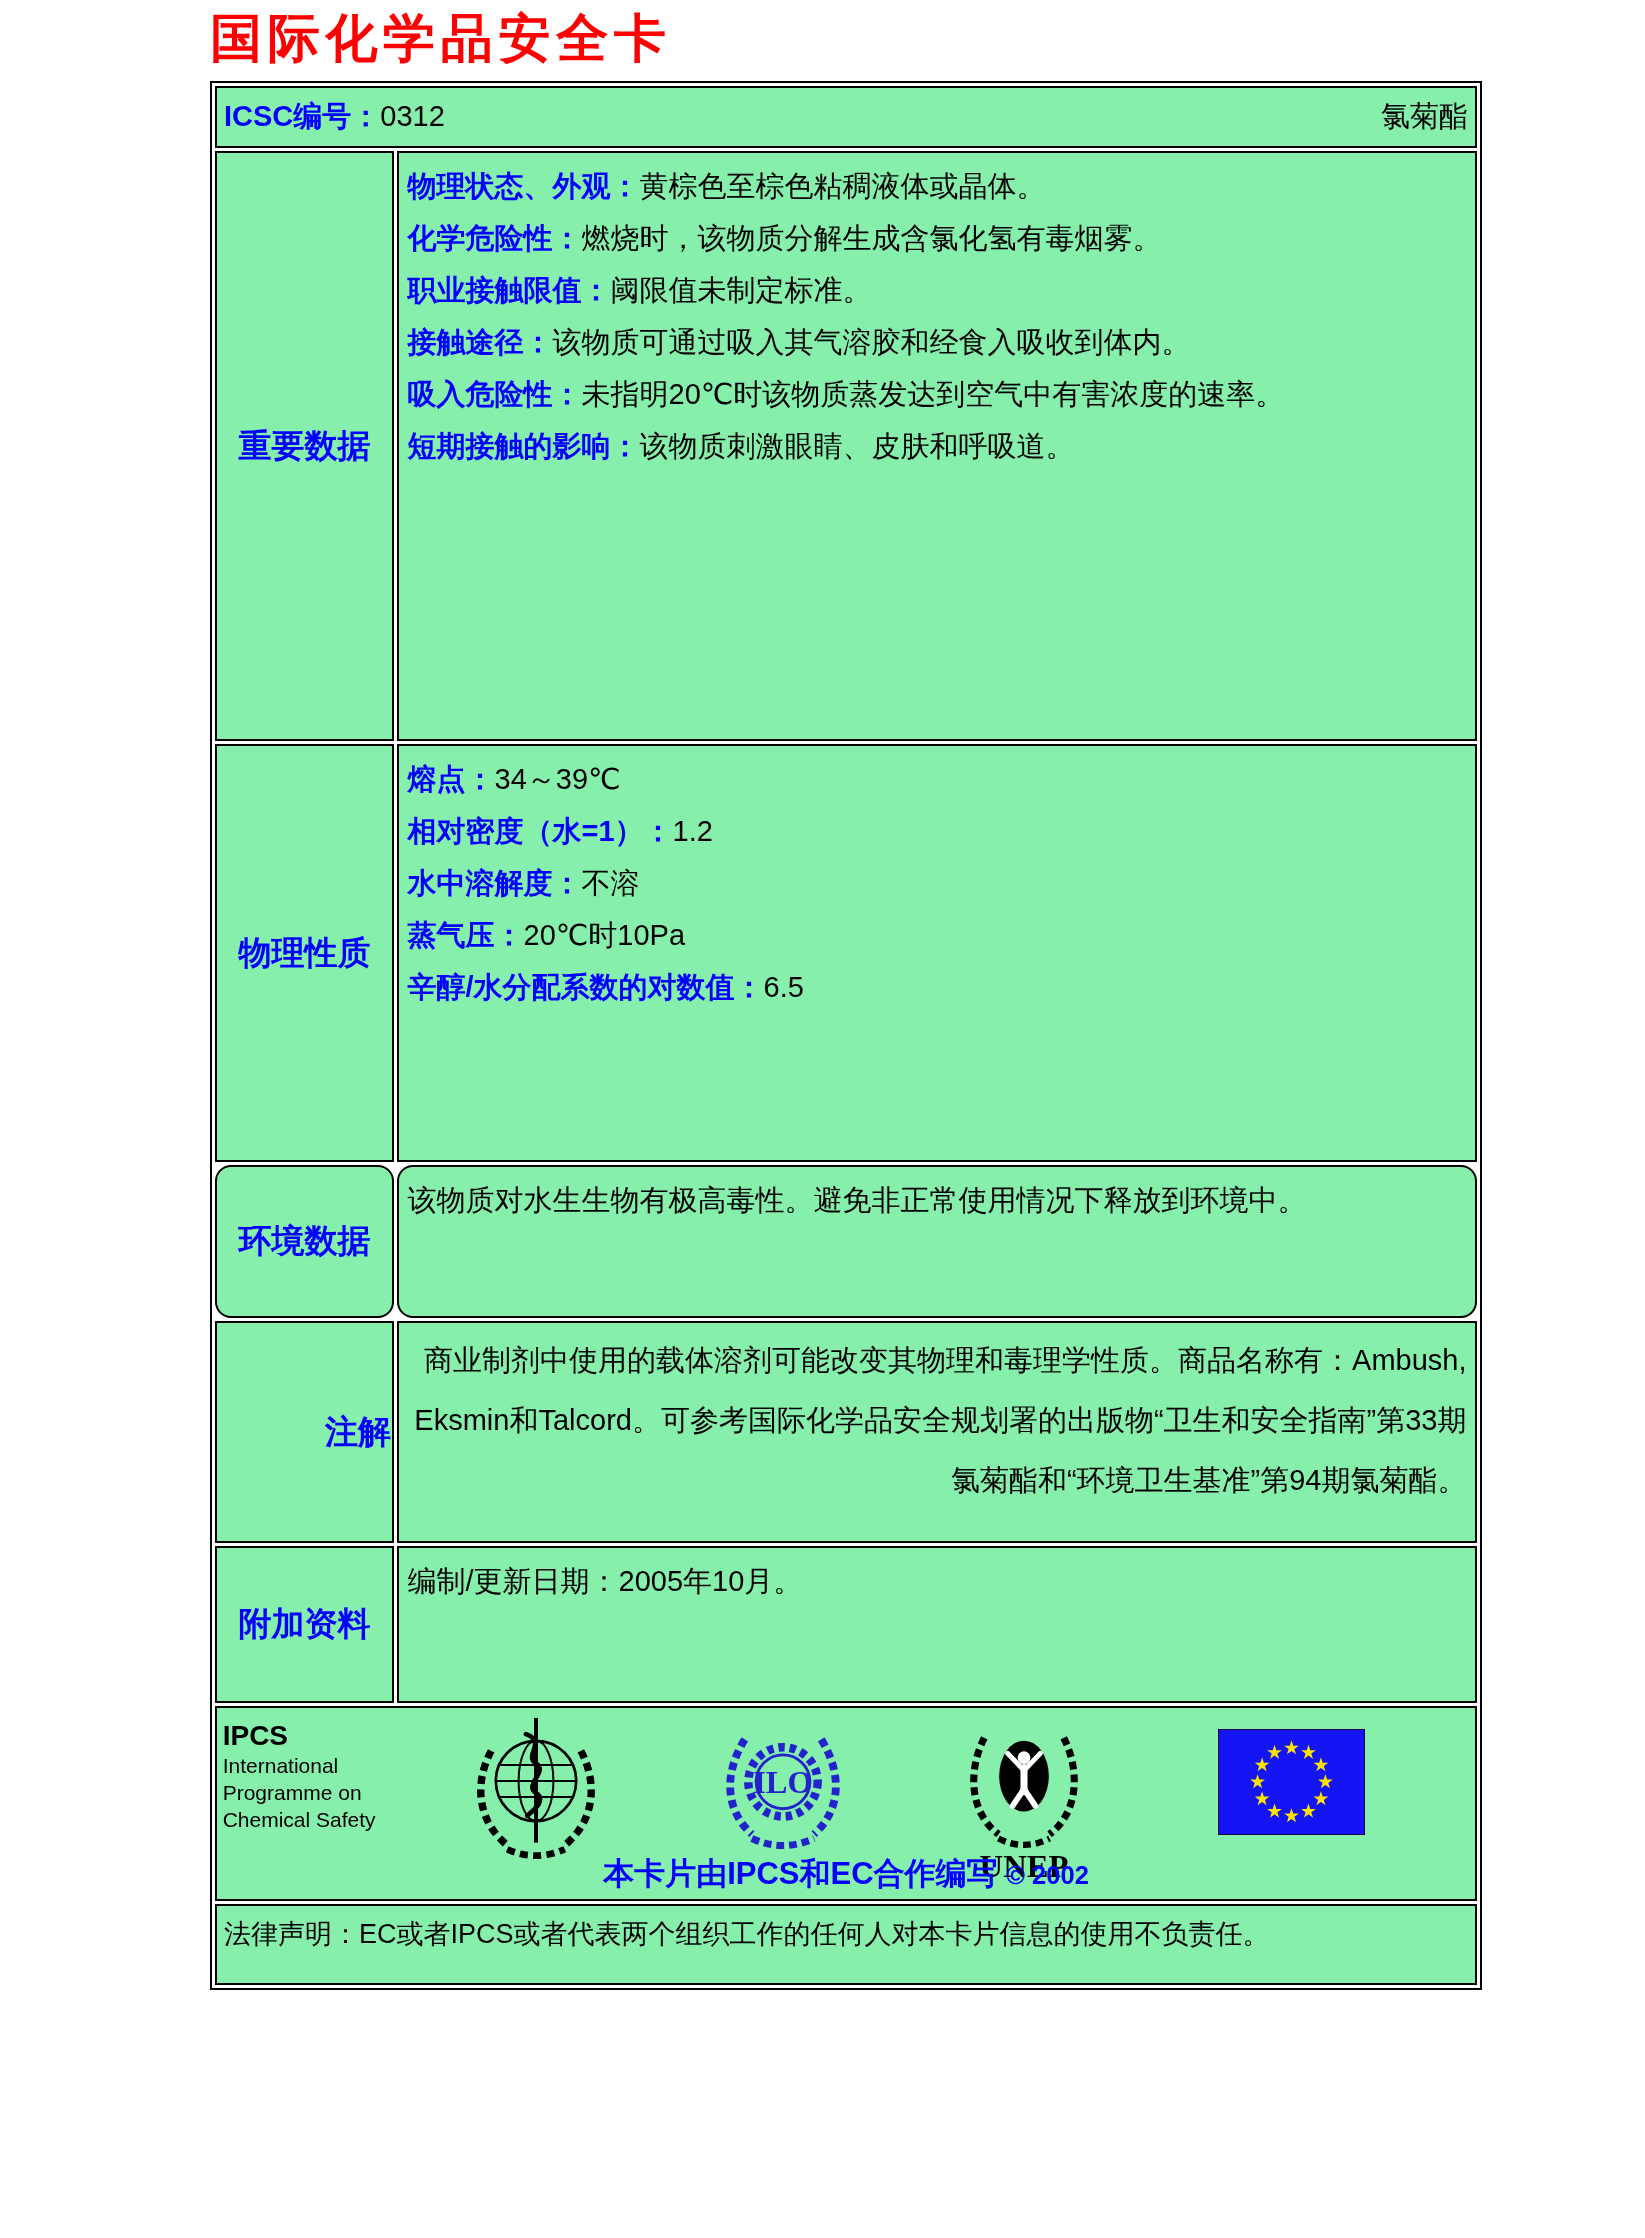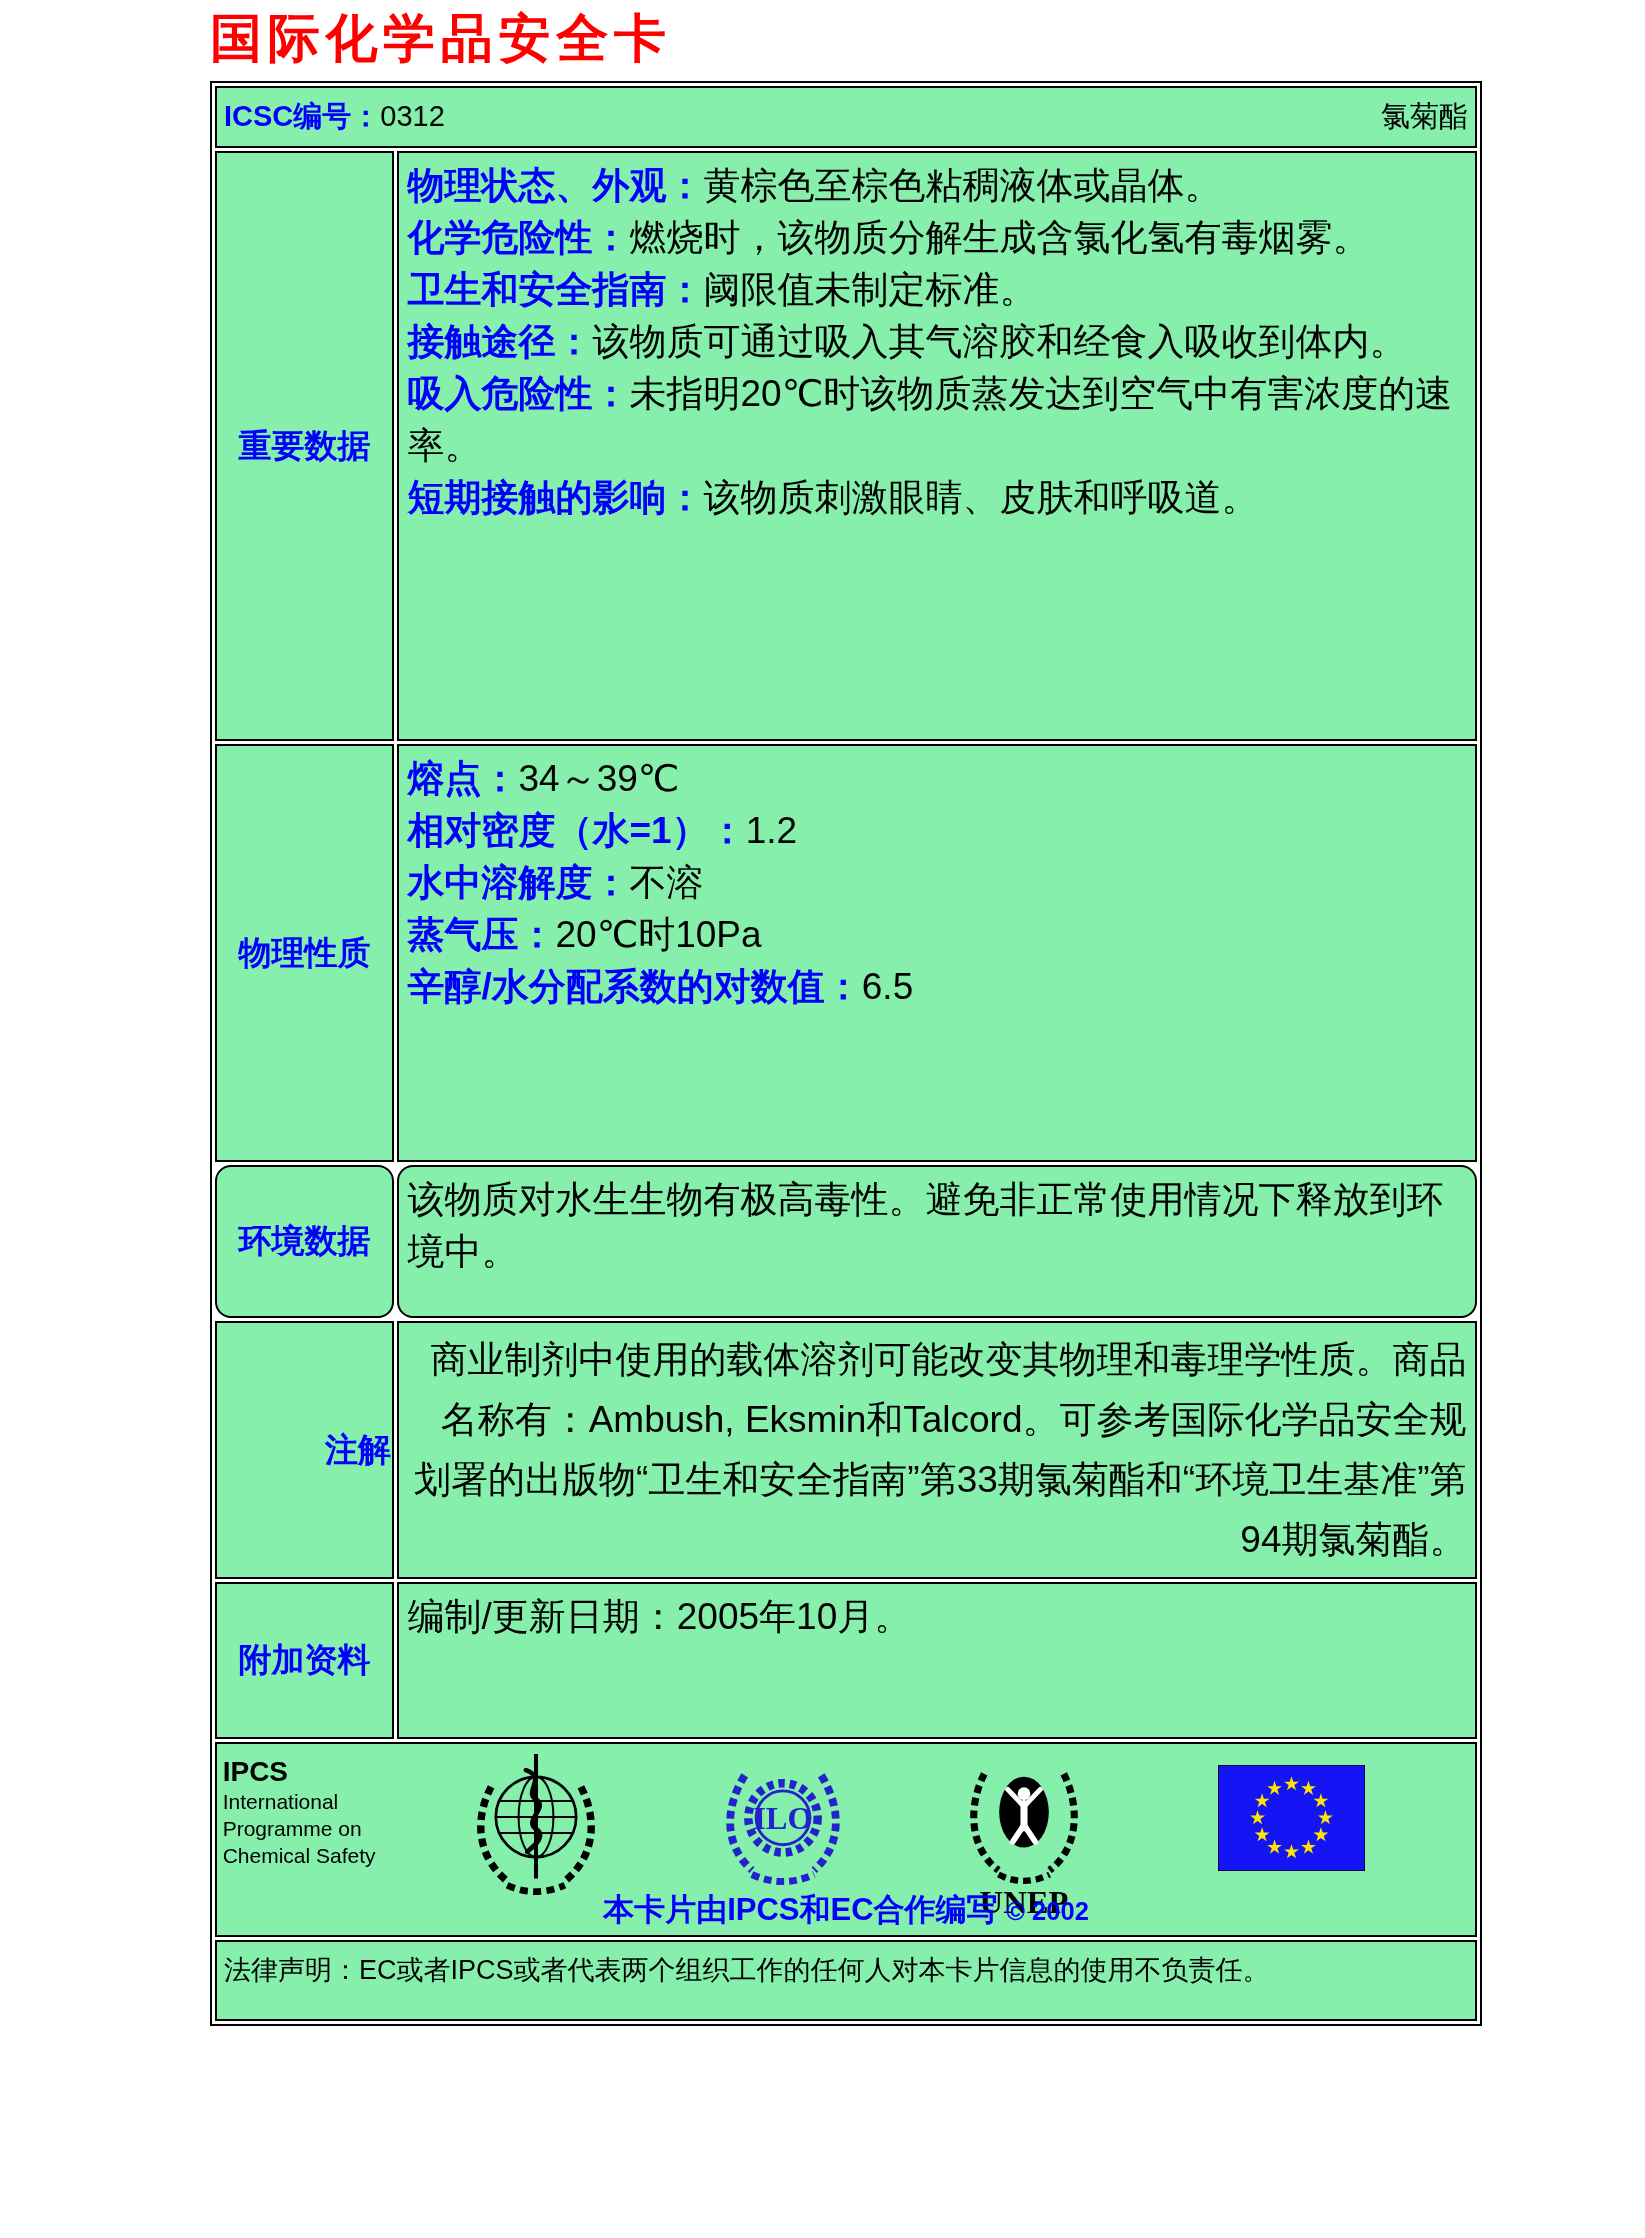--- a/index.html
+++ b/index.html
@@ -5,21 +5,21 @@
   html,body{margin:0;padding:0;background:#fff;}
   body{width:1646px;height:2239px;position:relative;font-family:"Liberation Sans","DejaVu Sans",sans-serif;color:#000;}
   .page-title{position:absolute;top:4.3px;left:210px;width:1272px;text-align:left;
     font-family:"Liberation Serif","DejaVu Serif",serif;font-weight:900;font-size:52px;
     letter-spacing:5.7px;color:#FF0000;margin:0;}
   table.card{position:absolute;left:210px;top:81px;width:1272px;table-layout:fixed;
     border-collapse:separate;border-spacing:3.5px;border:2.8px solid #000;background:#fff;}
   col.c-label{width:179px;}
   td{border:2.1px solid #000;background:#86efac;}
   td.label-cell{text-align:center;vertical-align:middle;color:#0000FF;font-weight:bold;font-size:33px;}
-  td.content-cell{vertical-align:top;padding:7px 8.5px;font-size:37px;line-height:52px;}
+  td.content-cell{vertical-align:top;padding:7px 8.5px;font-size:29px;line-height:52px;}
   td.content-cell.notes{line-height:60px;}
   .k{color:#0000FF;font-weight:bold;}
   .v{color:#000;}
   .row-header td{height:58px;}
   .row-important td{height:572px;}
   .row-physical td{height:400px;}
   .row-env td{height:135px;border-radius:16px;}
   .row-notes td{height:204px;text-align:right;}
   .row-addl td{height:139px;}
   .row-footer td{height:191px;}
@@ -56,21 +56,21 @@
         <span class="v">氯菊酯</span>
       </div>
     </td>
   </tr>
 
   <tr class="row-important">
     <td class="label-cell">重要数据</td>
     <td class="content-cell">
       <div><span class="k">物理状态、外观：</span><span class="v">黄棕色至棕色粘稠液体或晶体。</span></div>
       <div><span class="k">化学危险性：</span><span class="v">燃烧时，该物质分解生成含氯化氢有毒烟雾。</span></div>
-      <div><span class="k">卫生和安全指南：</span><span class="v">阈限值未制定标准。</span></div>
+      <div><span class="k">职业接触限值：</span><span class="v">阈限值未制定标准。</span></div>
       <div><span class="k">接触途径：</span><span class="v">该物质可通过吸入其气溶胶和经食入吸收到体内。</span></div>
       <div><span class="k">吸入危险性：</span><span class="v">未指明20℃时该物质蒸发达到空气中有害浓度的速率。</span></div>
       <div><span class="k">短期接触的影响：</span><span class="v">该物质刺激眼睛、皮肤和呼吸道。</span></div>
     </td>
   </tr>
 
   <tr class="row-physical">
     <td class="label-cell">物理性质</td>
     <td class="content-cell">
       <div><span class="k">熔点：</span><span class="v">34～39℃</span></div>

